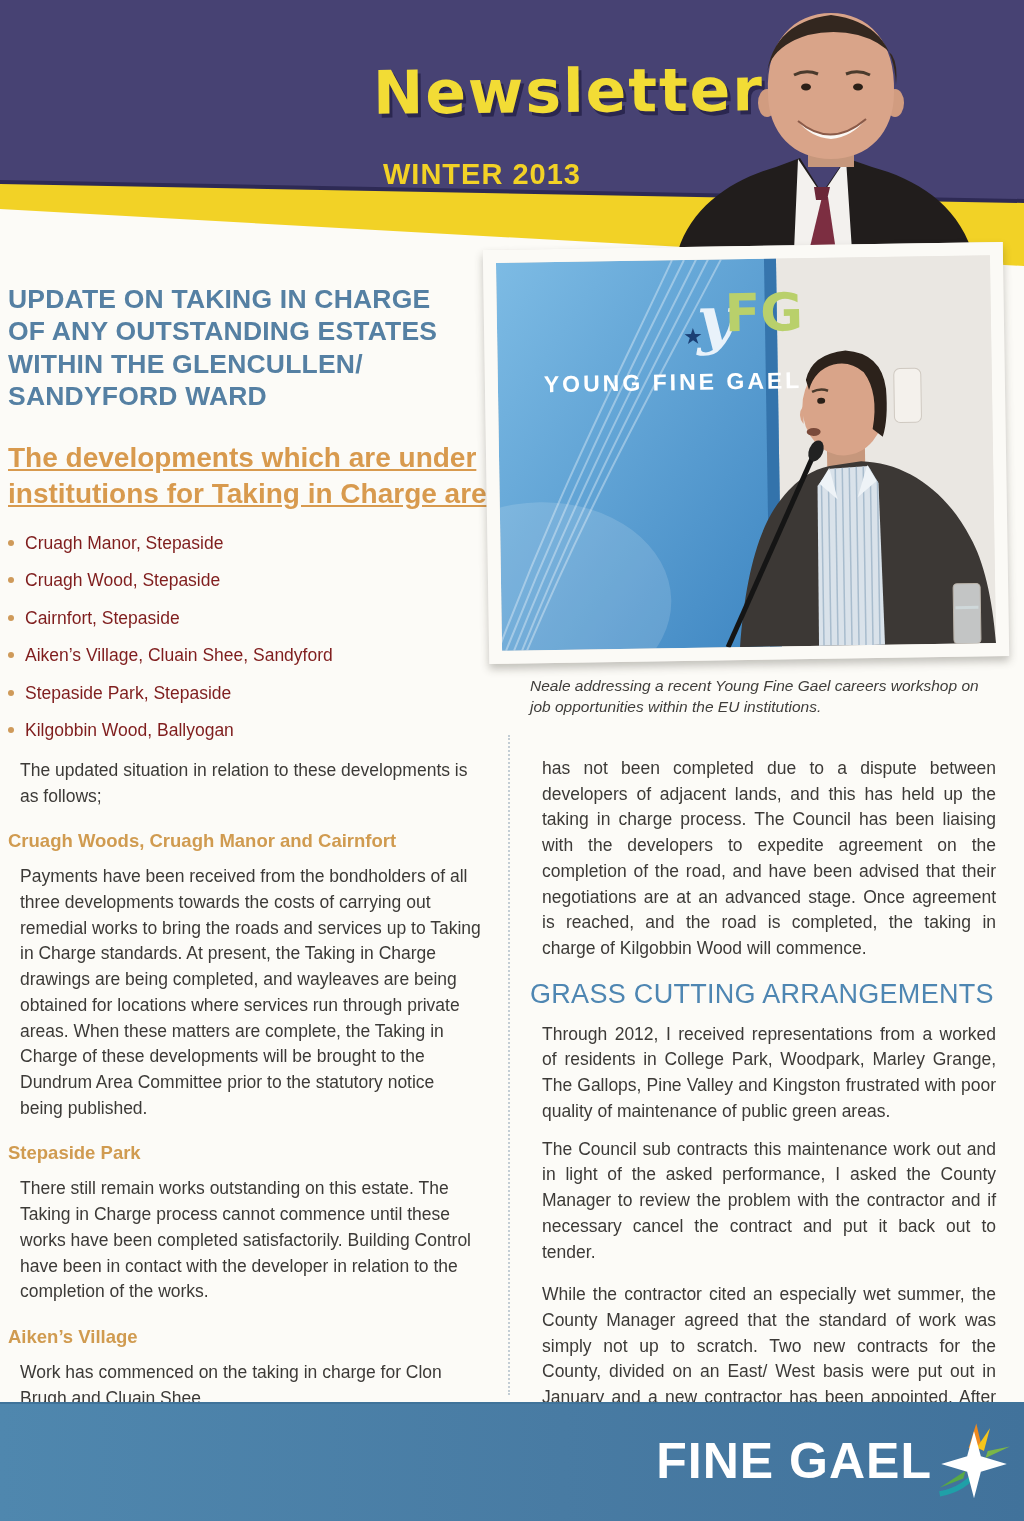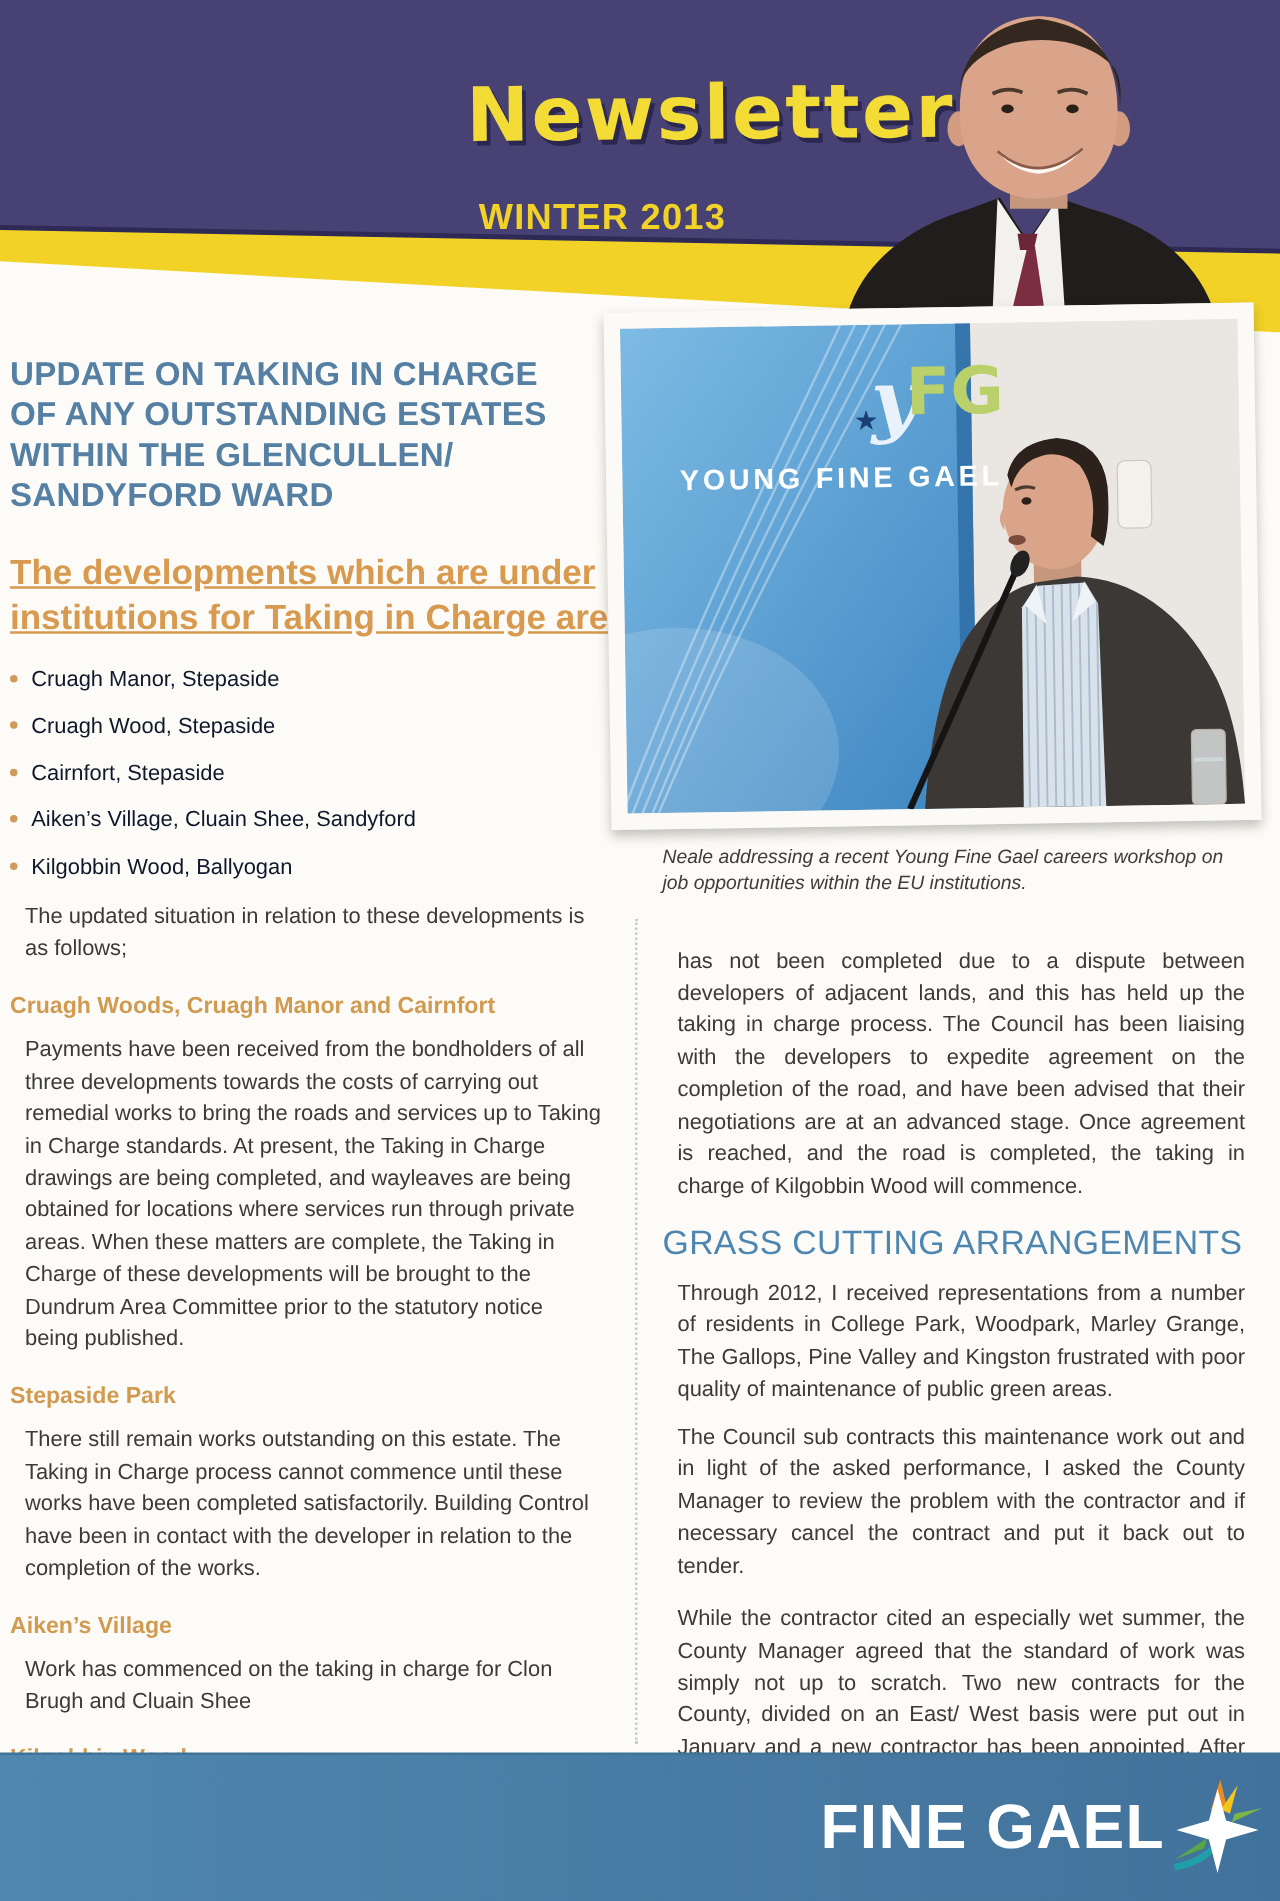--- a/index.html
+++ b/index.html
@@ -40,21 +40,21 @@
   .col-sep{position:absolute;left:508px;top:735px;height:660px;width:0;
     border-left:2px dotted #c3cdd4;z-index:5;}
   h1.update{margin:0;font-size:26.5px;line-height:1.22;font-weight:bold;
     color:#5580a3;letter-spacing:.2px;}
   h1.update span{display:block;}
   .subhead{margin:28px 0 0 0;font-size:28px;line-height:1.26;font-weight:bold;
     color:#d89a4e;text-decoration:underline;}
   .subhead span{display:block;}
   ul.devs{list-style:none;margin:22px 0 0 0;padding:0;}
   ul.devs li{display:flex;align-items:baseline;margin-bottom:16.5px;
-    font-size:17.5px;color:#0f172a;}
+    font-size:17.5px;color:#7f1d1d;}
   ul.devs .dot{flex:0 0 auto;width:6px;height:6px;border-radius:50%;
     background:#cf9a5a;margin-right:11px;position:relative;top:-3px;}
   .body-p{margin:12px;font-size:17.5px;line-height:1.47;color:#3c3a37;}
   .intro{margin-top:4px;}
   h3.sect{margin:21px 0 2px 0;font-size:18.5px;font-weight:bold;color:#d09b50;}
   .col-right .body-p{text-align:justify;}
   h2.grass{margin:12px 0 4px 0;font-size:27px;font-weight:normal;color:#4e86b2;
     letter-spacing:.3px;}
   .gap-after{margin-bottom:17px;}
   
@@ -181,20 +181,24 @@
       <li>
           <span class="dot"></span>
           <span>Cairnfort, Stepaside</span>
         </li>
       <li>
           <span class="dot"></span>
           <span>Aiken’s Village, Cluain Shee, Sandyford</span>
         </li>
       <li>
           <span class="dot"></span>
+          <span>Stepaside Park, Stepaside</span>
+        </li>
+      <li>
+          <span class="dot"></span>
           <span>Kilgobbin Wood, Ballyogan</span>
         </li>
     </ul>
     <p class="body-p intro">The updated situation in relation to these developments is as follows;</p>
 
     <h3 class="sect">Cruagh Woods, Cruagh Manor and Cairnfort</h3>
     <p class="body-p">Payments have been received from the bondholders of all three developments towards the costs of carrying out remedial works to bring the roads and services up to Taking in Charge standards. At present, the Taking in Charge drawings are being completed, and wayleaves are being obtained for locations where services run through private areas. When these matters are complete, the Taking in Charge of these developments will be brought to the Dundrum Area Committee prior to the statutory notice being published.</p>
 
     <h3 class="sect">Stepaside Park</h3>
     <p class="body-p">There still remain works outstanding on this estate. The Taking in Charge process cannot commence until these works have been completed satisfactorily. Building Control have been in contact with the developer in relation to the completion of the works.</p>
@@ -204,21 +208,21 @@
 
     <h3 class="sect">Kilgobbin Wood</h3>
     <p class="body-p">The taking in charge of Kilgobbin Wood has been under consideration for some time. However, a small section of the new Local Distributor Road linking Kilgobbin Wood to Ballyogan Road</p>
   </section>
 
   <div class="col-sep"></div>
 
   <section class="col-right">
     <p class="body-p gap-after">has not been completed due to a dispute between developers of adjacent lands, and this has held up the taking in charge process. The Council has been liaising with the developers to expedite agreement on the completion of the road, and have been advised that their negotiations are at an advanced stage. Once agreement is reached, and the road is completed, the taking in charge of Kilgobbin Wood will commence.</p>
     <h2 class="grass">GRASS CUTTING ARRANGEMENTS</h2>
-    <p class="body-p">Through 2012, I received representations from a number of residents in College Park, Woodpark, Marley Grange, The Gallops, Pine Valley and Kingston frustrated with poor quality of maintenance of public green areas.</p>
+    <p class="body-p">Through 2012, I received representations from a worked of residents in College Park, Woodpark, Marley Grange, The Gallops, Pine Valley and Kingston frustrated with poor quality of maintenance of public green areas.</p>
     <p class="body-p gap-after">The Council sub contracts this maintenance work out and in light of the asked performance, I asked the County Manager to review the problem with the contractor and if necessary cancel the contract and put it back out to tender.</p>
     <p class="body-p">While the contractor cited an especially wet summer, the County Manager agreed that the standard of work was simply not up to scratch. Two new contracts for the County, divided on an East/ West basis were put out in January and a new contractor has been appointed. After some initial “teething problems”, the new arrangement seems to have worked well this summer, no doubt helped by the fine weather.</p>
   </section>
 
   <footer class="footer">
     <div class="fg-lockup">
       <span class="fg-text">FINE GAEL</span>
       <svg class="fg-star" viewBox="0 0 110 110">
         <polygon points="58,2 66,36 48,34" fill="#ef8a1e"></polygon>
         <polygon points="76,8 68,38 59,33" fill="#f5c51c"></polygon>

